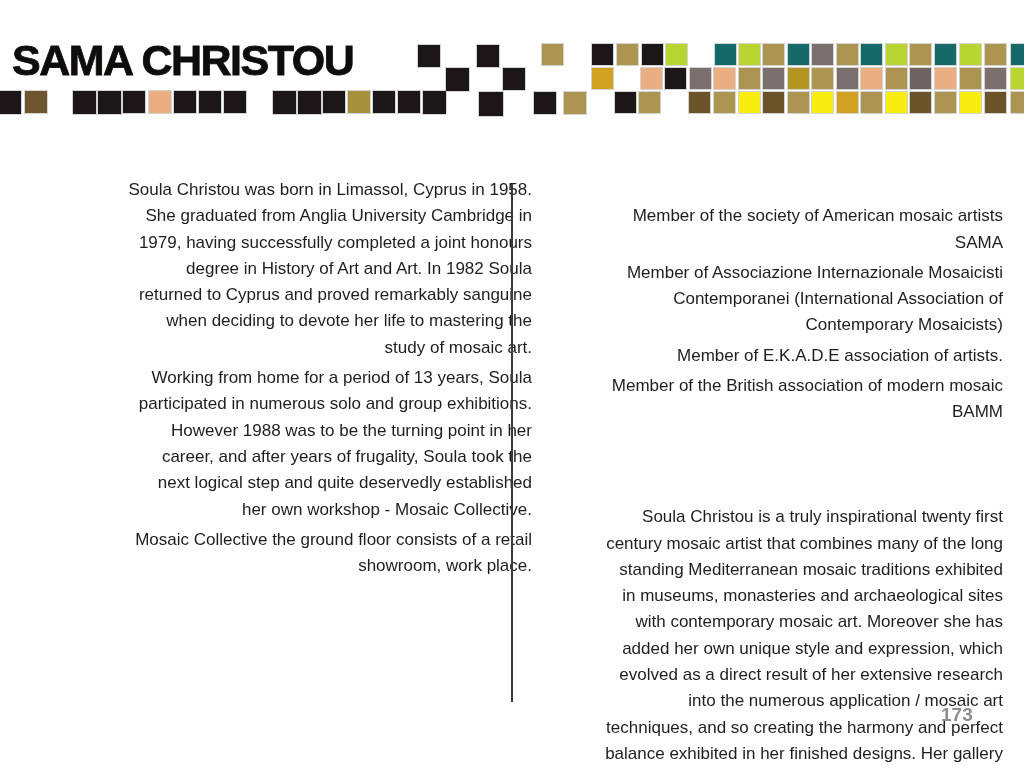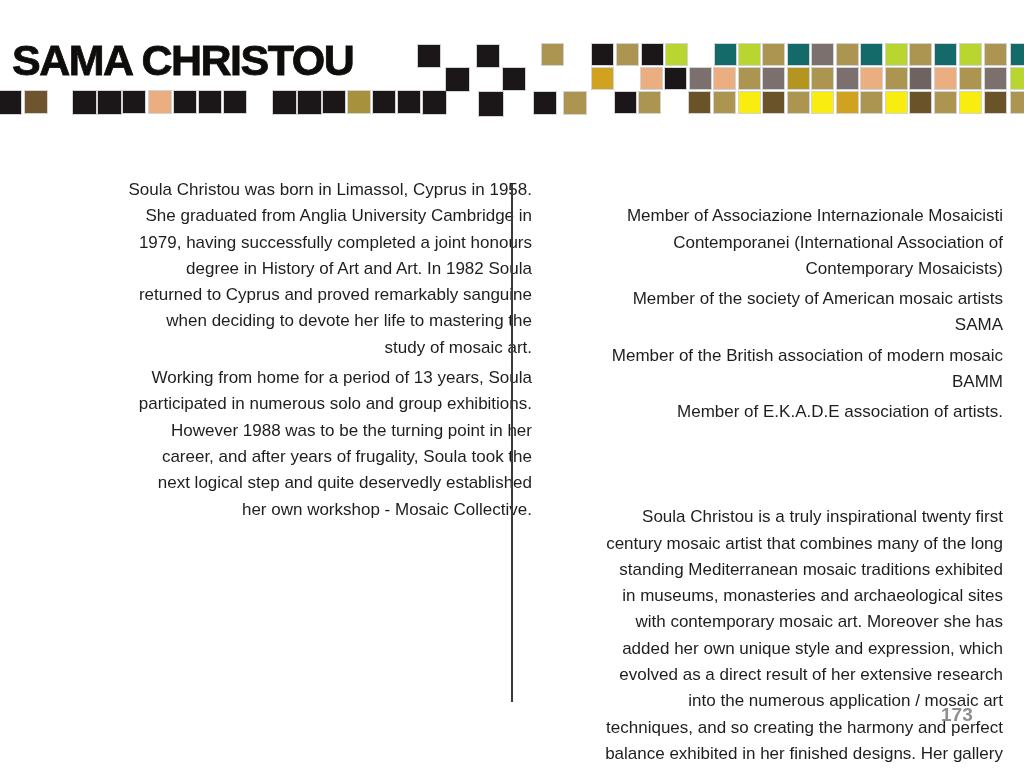--- a/index.html
+++ b/index.html
@@ -143,30 +143,31 @@
 She graduated from Anglia University Cambridge in
 1979, having successfully completed a joint honours
 degree in History of Art and Art. In 1982 Soula
 returned to Cyprus and proved remarkably sanguine
 when deciding to devote her life to mastering the
 study of mosaic art.</p><p class="para">Working from home for a period of 13 years, Soula
 participated in numerous solo and group exhibitions.
 However 1988 was to be the turning point in her
 career, and after years of frugality, Soula took the
 next logical step and quite deservedly established
-her own workshop - Mosaic Collective.</p><p class="para"></p></div>
+her own workshop - Mosaic Collective.</p><p class="para">Mosaic Collective the ground floor consists of a retail
+showroom, work place.</p><p class="para"></p></div>
 
   <div class="divider"></div>
 
   <div class="col col-right">
-    <div><p class="para">Member of Associazione Internazionale Mosaicisti
+    <div><p class="para">Member of the society of American mosaic artists
+SAMA</p><p class="para">Member of Associazione Internazionale Mosaicisti
 Contemporanei (International Association of
-Contemporary Mosaicists)</p><p class="para">Member of the society of American mosaic artists
-SAMA</p><p class="para">Member of the British association of modern mosaic
-BAMM</p><p class="para">Member of E.K.A.D.E association of artists.</p></div>
+Contemporary Mosaicists)</p><p class="para">Member of E.K.A.D.E association of artists.</p><p class="para">Member of the British association of modern mosaic
+BAMM</p></div>
     <div class="spacer"></div>
     <p class="para">Soula Christou is a truly inspirational twenty first
 century mosaic artist that combines many of the long
 standing Mediterranean mosaic traditions exhibited
 in museums, monasteries and archaeological sites
 with contemporary mosaic art. Moreover she has
 added her own unique style and expression, which
 evolved as a direct result of her extensive research
 into the numerous application / mosaic art
 techniques, and so creating the harmony and perfect

